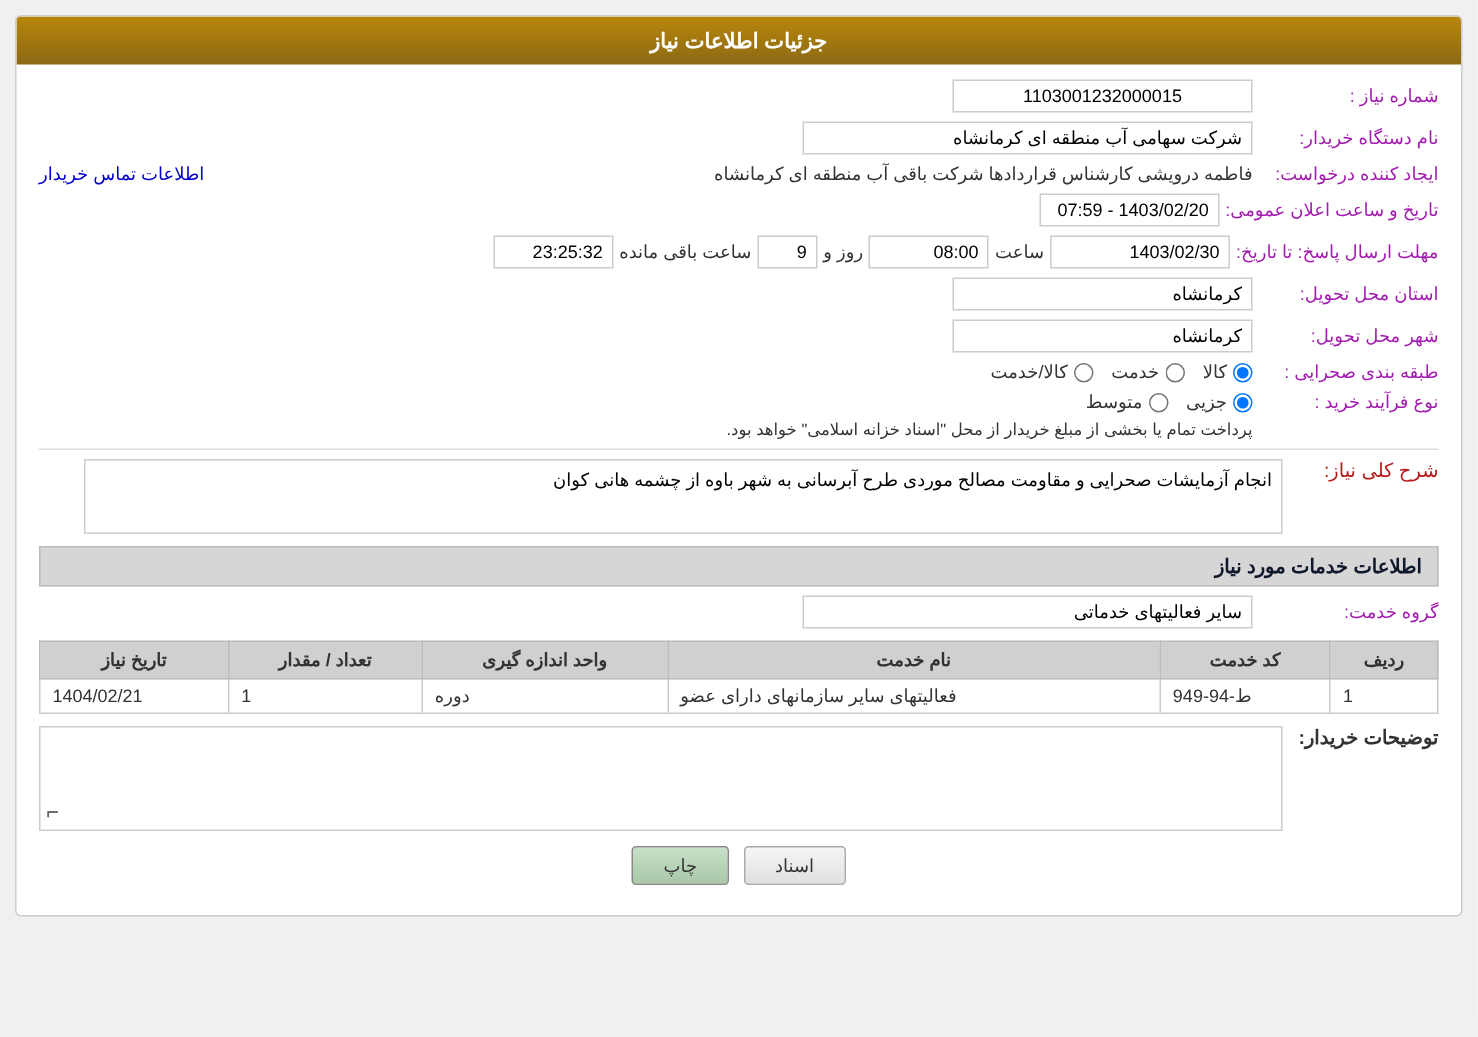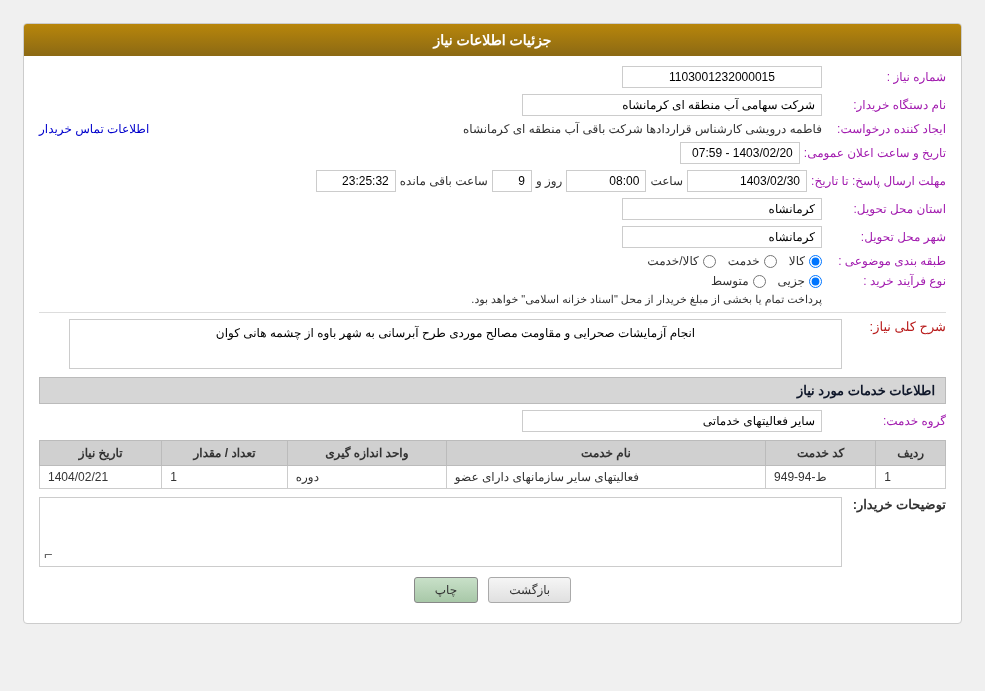--- a/index.html
+++ b/index.html
@@ -7,21 +7,21 @@
       font-family: Tahoma, Arial, sans-serif;
       font-size: 12px;
       background: #e8e8e8;
       direction: rtl;
     }
     .page-wrapper {
       max-width: 985px;
       margin: 0 auto;
       background: #f0f0f0;
       min-height: 691px;
-      padding: 23px;
+      padding: 10px;
     }
     .main-panel {
       background: #fff;
       border: 1px solid #ccc;
       border-radius: 4px;
       overflow: hidden;
     }
     .panel-header {
       background: linear-gradient(to bottom, #b8860b, #8B6914);
       color: #fff;
@@ -88,21 +88,21 @@
       gap: 4px;
       font-size: 12px;
       color: #333;
     }
     .description-box {
       border: 1px solid #ccc;
       padding: 6px;
       min-height: 50px;
       font-size: 12px;
       direction: rtl;
-      text-align: center;
+      text-align: right;
       background: #fff;
       width: 100%;
       margin-left: 30px;
     }
     .note-text {
       font-size: 11px;
       color: #333;
     }
     .table-section {
       margin: 8px 0;
@@ -224,21 +224,21 @@
         <span class="label-col">استان محل تحویل:</span>
         <input class="input-box medium" type="text" value="کرمانشاه" style="">
       </div>
 
       <div class="form-row">
         <span class="label-col">شهر محل تحویل:</span>
         <input class="input-box medium" type="text" value="کرمانشاه" style="">
       </div>
 
       <div class="form-row">
-        <span class="label-col">طبقه بندی موضوعی :</span>
+        <span class="label-col">طبقه بندی صحرایی :</span>
         <div class="radio-row">
           <label class="radio-item">
             <input type="radio" name="category" checked="" style="">
             <span>کالا</span>
           </label>
           <label class="radio-item">
             <input type="radio" name="category" style="">
             <span>خدمت</span>
           </label>
           <label class="radio-item">
@@ -307,19 +307,19 @@
       </div>
 
       <div class="form-row" style="align-items:flex-start; margin-top:8px;">
         <span class="comments-label">توضیحات خریدار:</span>
         <div class="comments-box" style="min-height:70px;border:1px solid #ccc;flex:1;background:#fff;padding:4px;position:relative;">
           <span style="position:absolute;bottom:4px;left:4px;font-size:14px;color:#666;">⌐</span>
         </div>
       </div>
 
       <div class="btn-row">
-        <button class="btn">بازگشت</button>
+        <button class="btn">اسناد</button>
         <button class="btn btn-primary">چاپ</button>
       </div>
 
     </div>
   </div>
 </div>
 
 </body></html>

